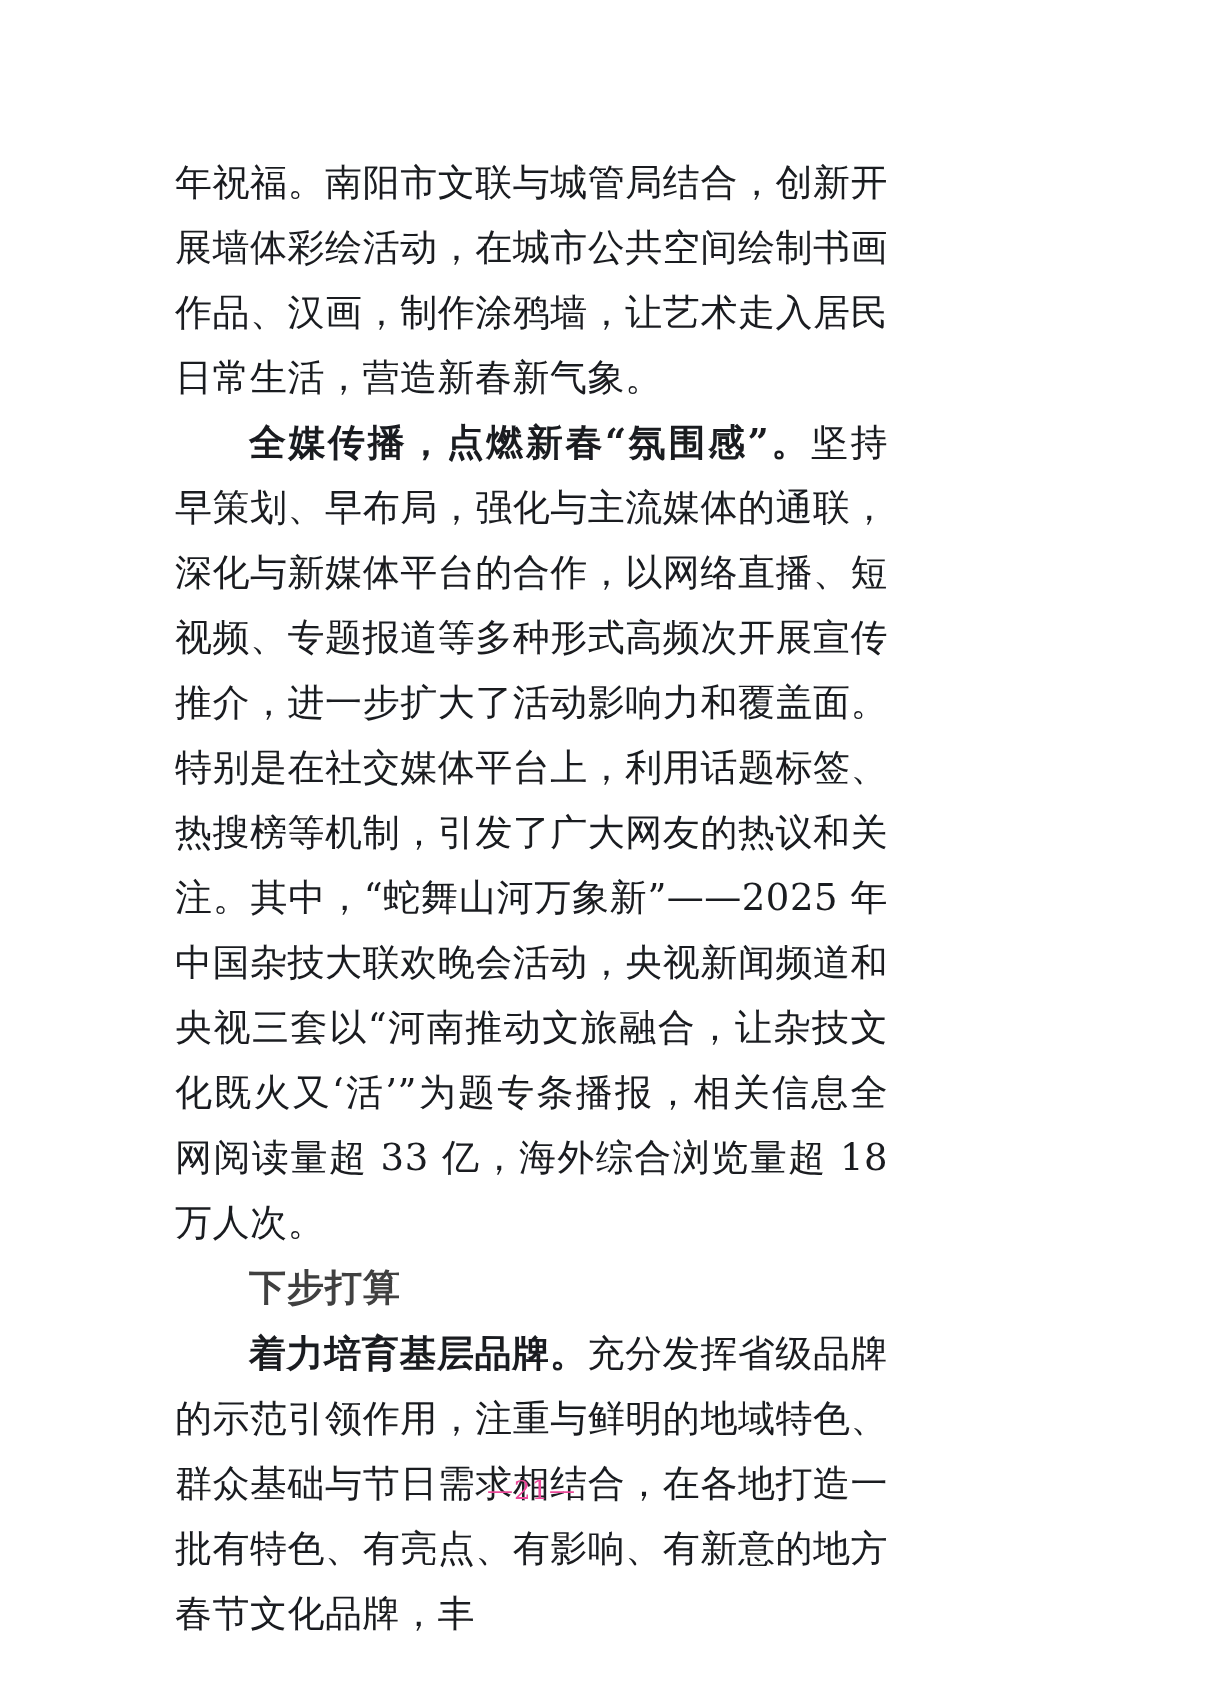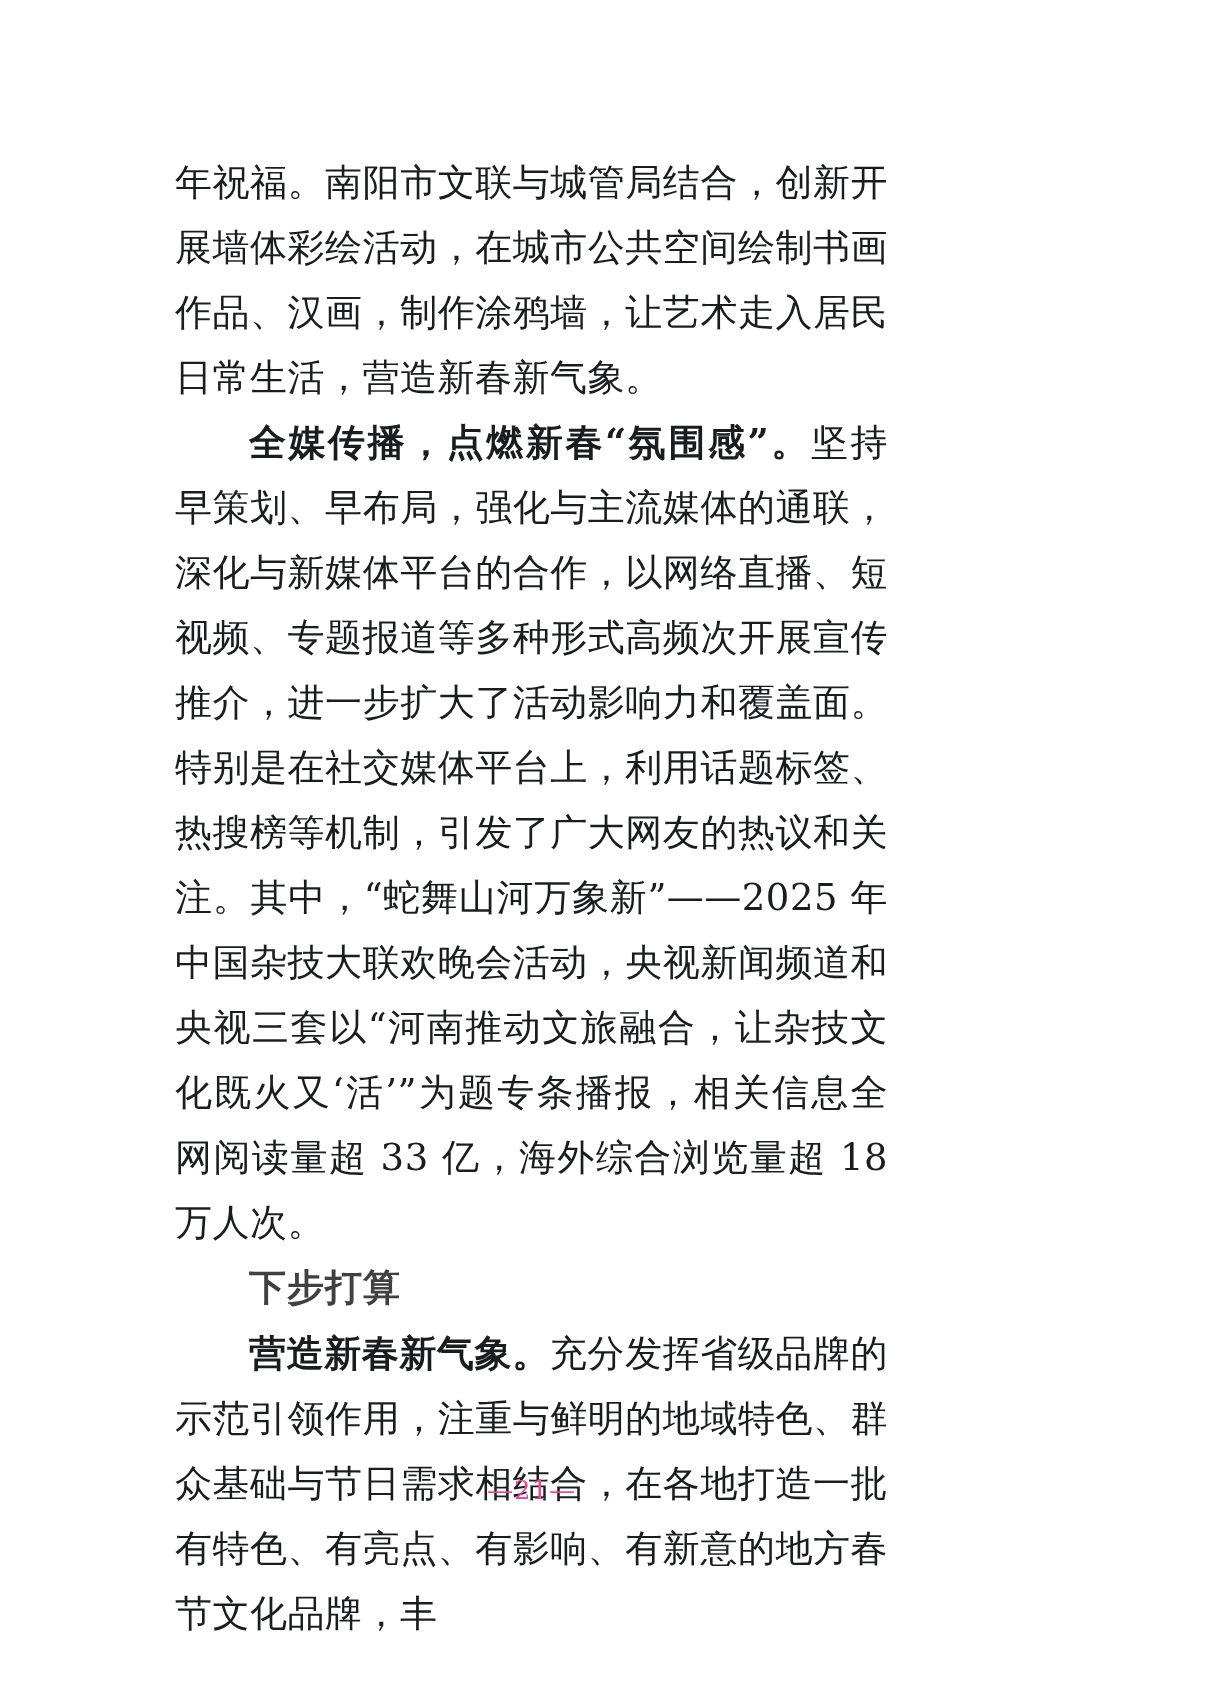--- a/index.html
+++ b/index.html
@@ -69,19 +69,19 @@
 
     <p class="para first">
       <span>年祝福。南阳市文联与城管局结合，创新开展墙体彩绘活动，在城市公共空间绘制书画作品、汉画，制作涂鸦墙，让艺术走入居民日常生活，营造新春新气象。</span>
     </p>
 
     <p class="para"><span class="emph">全媒传播，点燃新春“氛围感”。</span><span>坚持早策划、早布局，强化与主流媒体的通联，深化与新媒体平台的合作，以网络直播、短视频、专题报道等多种形式高频次开展宣传推介，进一步扩大了活动影响力和覆盖面。特别是在社交媒体平台上，利用话题标签、热搜榜等机制，引发了广大网友的热议和关注。其中，“蛇舞山河万象新”——2025 年中国杂技大联欢晚会活动，央视新闻频道和央视三套以“河南推动文旅融合，让杂技文化既火又‘活’”为题专条播报，相关信息全网阅读量超 33 亿，海外综合浏览量超 18 万人次。</span></p>
 
     <h2 class="heading">下步打算</h2>
 
 
-    <p class="para"><span class="emph">营造新春新气象。</span><span>充分发挥省级品牌的示范引领作用，注重与鲜明的地域特色、群众基础与节日需求相结合，在各地打造一批有特色、有亮点、有影响、有新意的地方春节文化品牌，丰</span></p>
+    <p class="para"><span class="emph">着力培育基层品牌。</span><span>充分发挥省级品牌的示范引领作用，注重与鲜明的地域特色、群众基础与节日需求相结合，在各地打造一批有特色、有亮点、有影响、有新意的地方春节文化品牌，丰</span></p>
 
   </div>
 
   <div class="footer">—21—</div>
 
 </div>
 
 </body></html>

